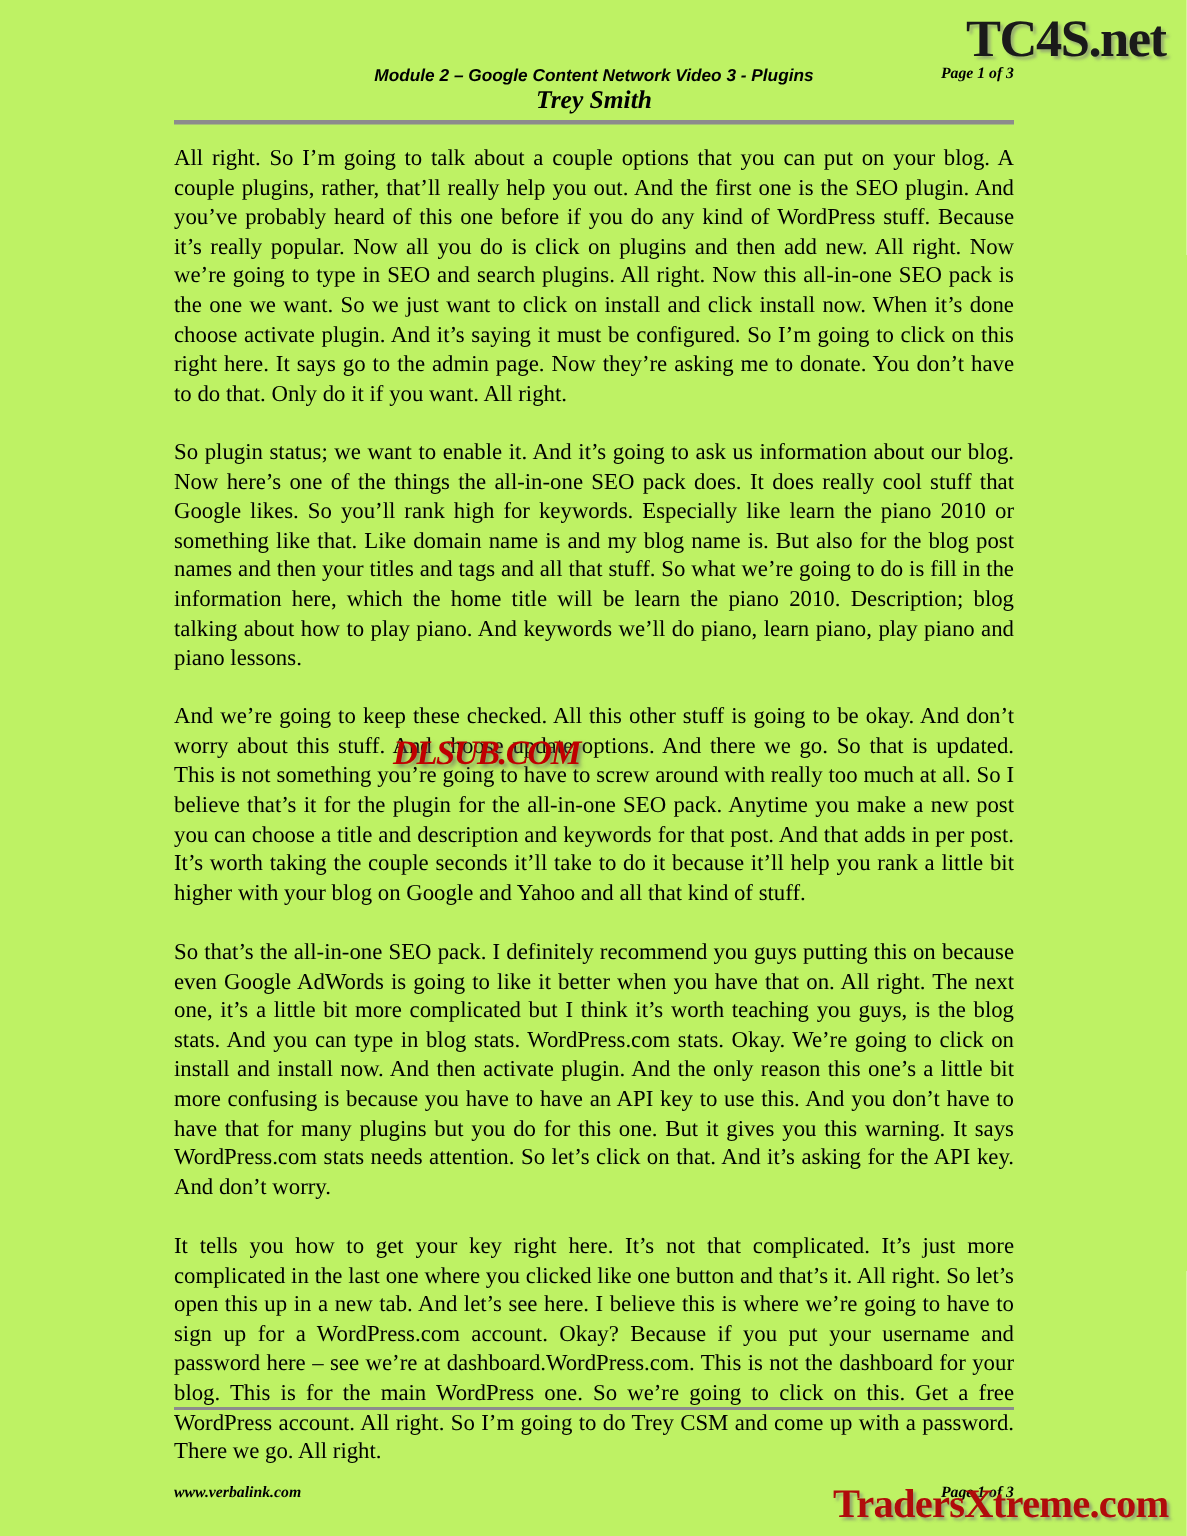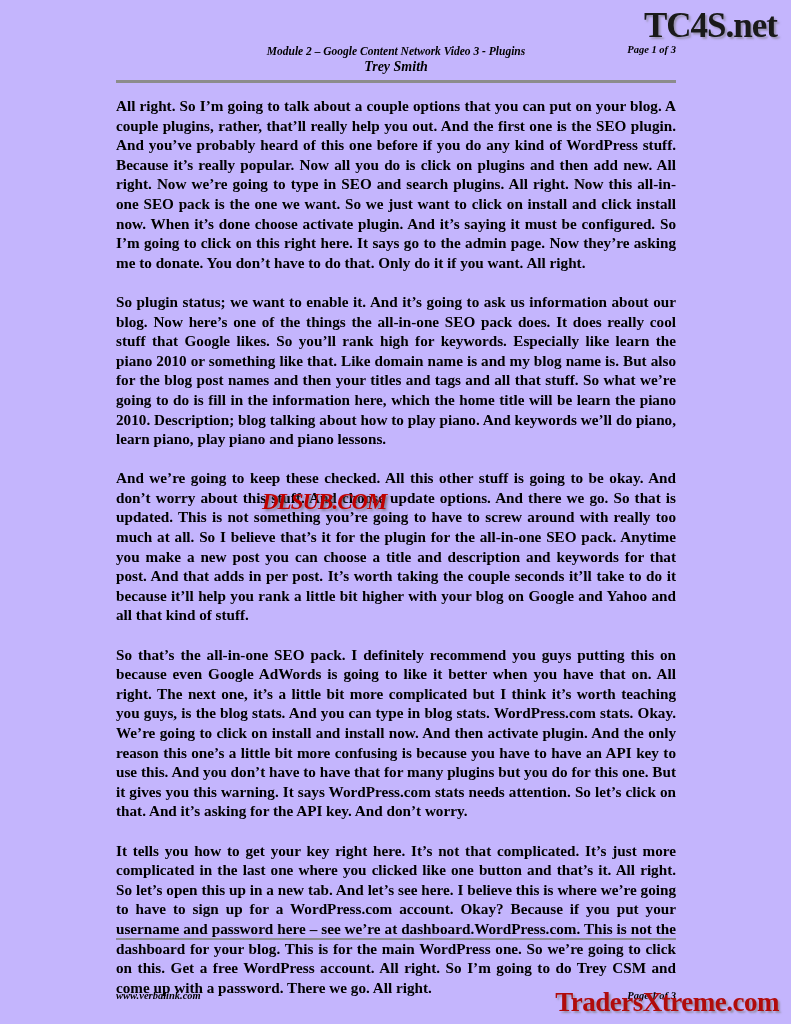--- a/index.html
+++ b/index.html
@@ -13,21 +13,21 @@
     position: relative;
     font-family: "Liberation Serif", serif;
     overflow: hidden;
   }
 
   .page {
     position: absolute;
     left: 0; top: 0;
     width: 791px;
     height: 1024px;
-    background: #c4b5fd;
+    background: #bef264;
   }
 
   
   .wm-top {
     position: absolute;
     right: 14px;
     top: 6px;
     font-family: "Liberation Serif", serif;
     font-weight: bold;
     font-size: 35px;
@@ -70,28 +70,28 @@
     left: 116px;
     top: 44px;
     width: 560px;
   }
   .header-title {
     text-align: center;
     font-weight: bold;
     font-style: italic;
     font-size: 11.5px;
     line-height: 15px;
-    font-family: Liberation Serif, serif;
+    font-family: Liberation Sans, sans-serif;
     color: #000;
   }
   .header-author {
     text-align: center;
     font-weight: bold;
     font-style: italic;
-    font-size: 14px;
+    font-size: 17px;
     line-height: 15px;
     font-family: "Liberation Serif", serif;
     color: #000;
   }
   .header-pageno {
     position: absolute;
     right: 0;
     top: 0;
     font-weight: bold;
     font-style: italic;
@@ -117,21 +117,20 @@
     font-family: "Liberation Serif", serif;
     font-size: 15.2px;
     line-height: 19.6px;
     color: #000;
     text-align: left;
   }
   .body-text p {
     margin: 0 0 19.6px 0;
     text-align: justify;
     text-justify: inter-word;
-    font-weight: bold;
   }
   .body-text p:last-child { margin-bottom: 0; }
 
   
   .rule-bottom {
     position: absolute;
     left: 116px;
     top: 938px;
     width: 560px;
     height: 1.5px;

